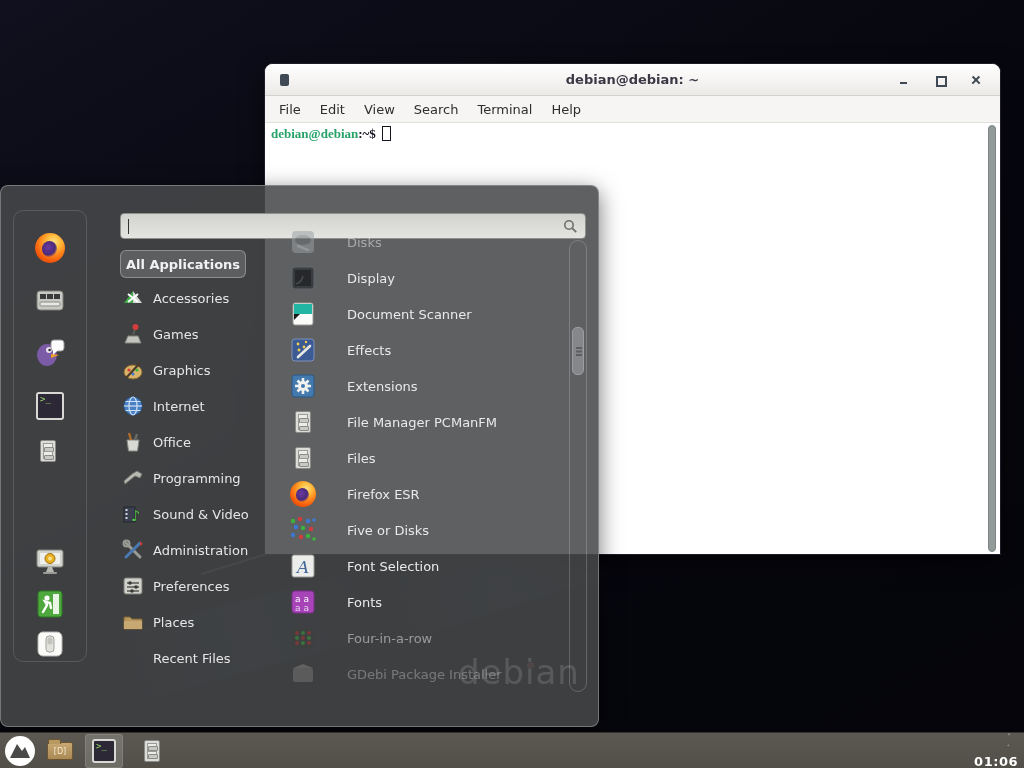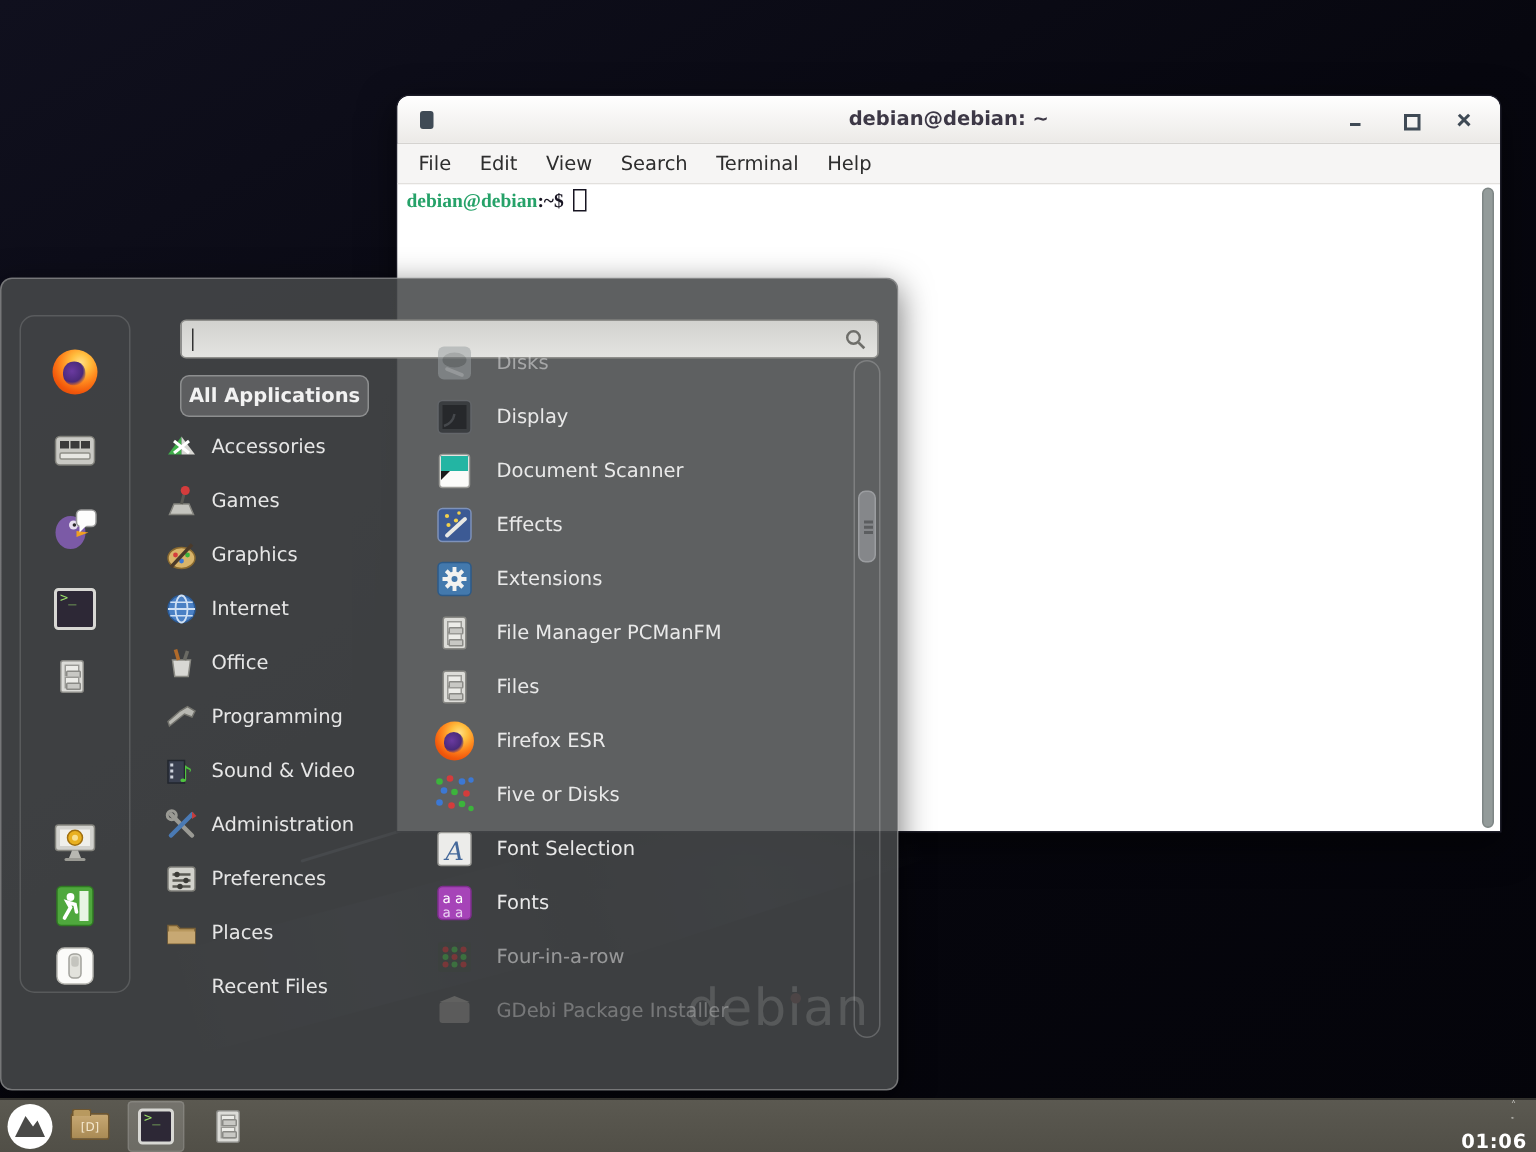--- a/index.html
+++ b/index.html
@@ -58,25 +58,25 @@
 
   .search-box { position:absolute; left:119px; top:27px; width:466px; height:26px;
     background:linear-gradient(#d2d2cf,#e4e4e1); border:1px solid #8f8f8c; border-radius:4px; }
   .search-caret { position:absolute; left:7px; top:5px; width:1px; height:15px; background:#333; }
   .search-glass { position:absolute; right:7px; top:5px; }
 
   .all-apps-btn { position:absolute; left:119px; top:64px; width:126px; height:28px;
     background:rgba(255,255,255,.16); border:1px solid rgba(255,255,255,.30); border-radius:6px;
     display:flex; align-items:center; justify-content:center; font-size:13px; color:#f2f2f2;font-weight:bold; }
 
-  .cat-row { position:absolute; left:109px; width:158px; height:24px; display:flex; align-items:center; gap:9px;
+  .cat-row { position:absolute; left:121px; width:158px; height:24px; display:flex; align-items:center; gap:9px;
     font-size:13px; color:#e6e6e6; }
   .cat-icon { width:22px; height:22px; flex:0 0 22px; position:relative; }
 
-  .app-row { position:absolute; left:288px; width:278px; height:32px; display:flex; align-items:center; gap:14px;
+  .app-row { position:absolute; left:288px; width:278px; height:32px; display:flex; align-items:center; gap:30px;
     font-size:13px; color:#e9e9e9; }
   .app-icon { width:28px; height:28px; flex:0 0 28px; position:relative; }
   .faded { opacity:.52; }
   .faded2 { opacity:.33; }
 
   .apps-scrollbar { position:absolute; left:568px; top:54px; width:18px; height:452px;
     border:1px solid rgba(255,255,255,.20); border-radius:9px; }
   .apps-thumb { position:absolute; left:2px; top:86px; width:12px; height:48px; background:#85878a;
     border:1px solid #9b9da0; border-radius:5px; }
   .apps-thumb::after { content:""; position:absolute; left:3px; top:19px; width:6px; height:1.5px;

